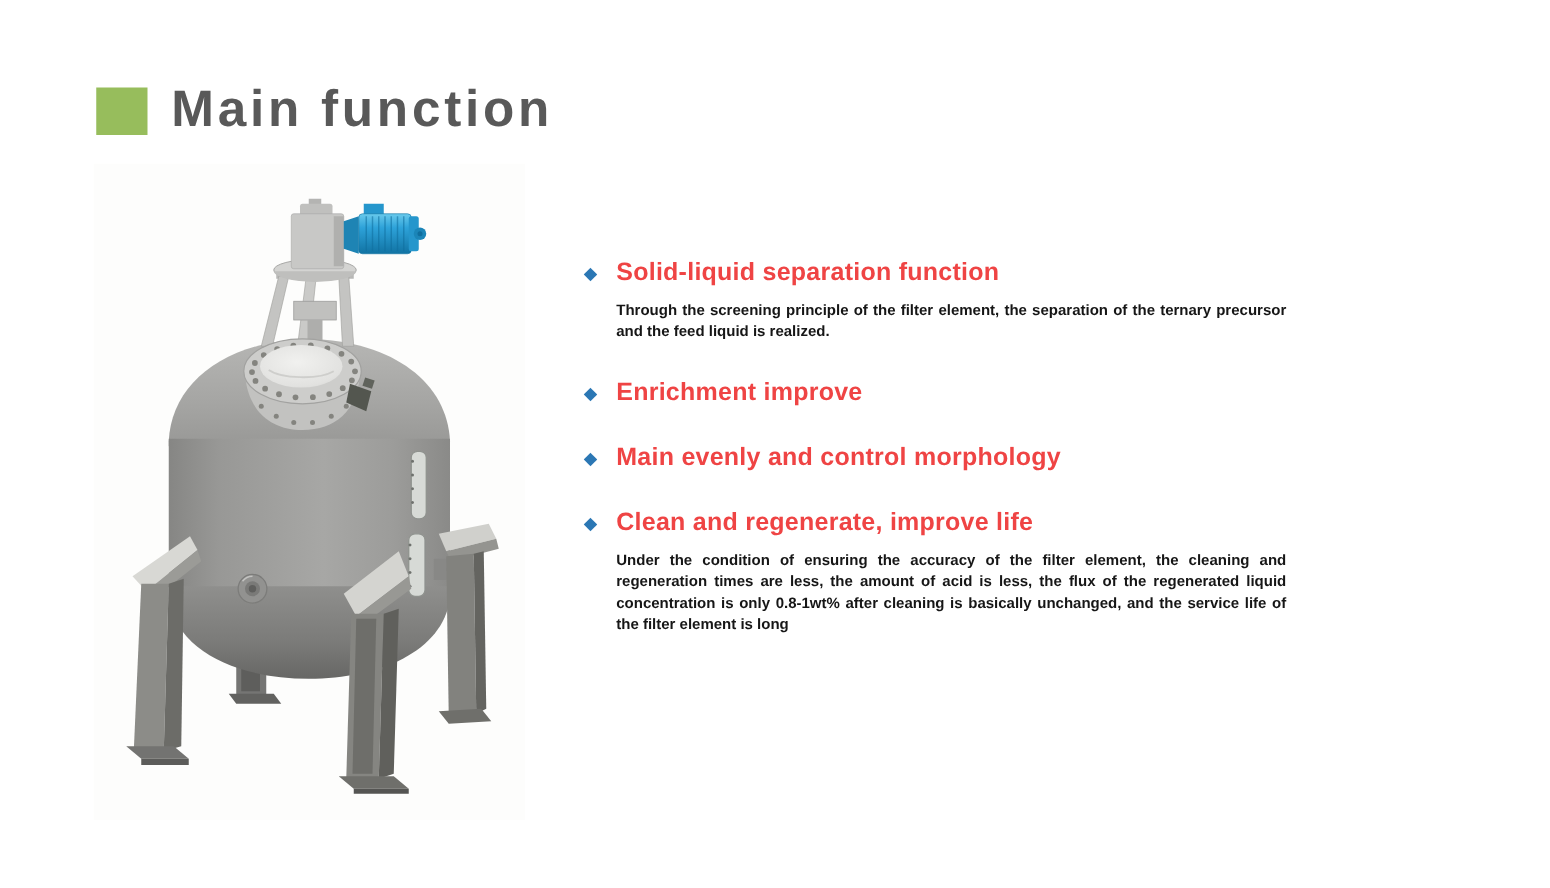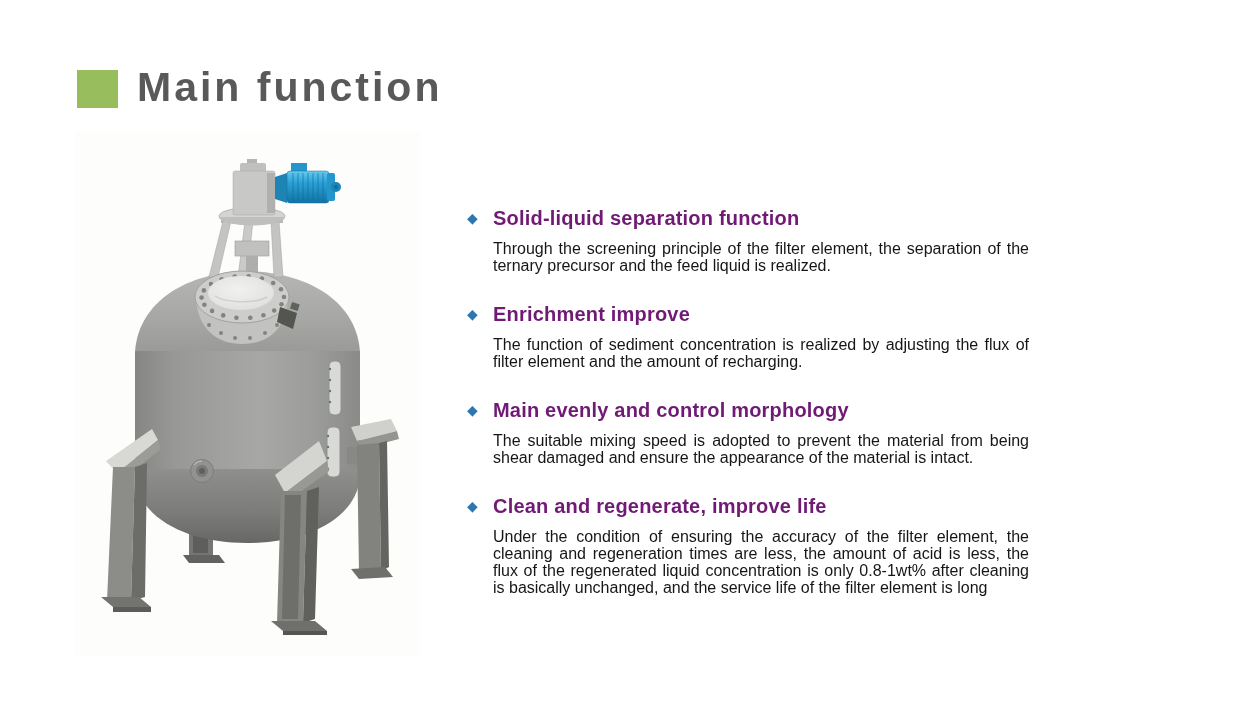--- a/index.html
+++ b/index.html
@@ -33,27 +33,27 @@
     flex: 0 0 26px;
     font-size: 14px;
     line-height: 24px;
     color: #2b77b4;
   }
   .feature-title {
     font-size: 20px;
     font-weight: 700;
     line-height: 24px;
     letter-spacing: 0.2px;
-    color: #701a75;
+    color: #ef4444;
   }
   .feature-body {
     margin: 10px 0 0 26px;
     width: 536px;
-    font-size: 16px;
-    font-weight: 400;
+    font-size: 12px;
+    font-weight: 700;
     line-height: 17px;
     color: #161616;
     text-align: justify;
   }
 </style>
 </head>
 <body>
 
 <div class="page">
 
@@ -249,29 +249,27 @@
         <span class="feature-title">Solid-liquid separation function</span>
       </div>
       <div class="feature-body">Through the screening principle of the filter element, the separation of the ternary precursor and the feed liquid is realized.</div>
     </div>
 
     <div class="feature">
       <div class="feature-head">
         <span class="diamond">◆</span>
         <span class="feature-title">Enrichment improve</span>
       </div>
-      <div class="feature-body">The function of sediment concentration is realized by adjusting the flux of filter element and the amount of recharging.</div>
     </div>
 
     <div class="feature">
       <div class="feature-head">
         <span class="diamond">◆</span>
         <span class="feature-title">Main evenly and control morphology</span>
       </div>
-      <div class="feature-body">The suitable mixing speed is adopted to prevent the material from being shear damaged and ensure the appearance of the material is intact.</div>
     </div>
 
     <div class="feature">
       <div class="feature-head">
         <span class="diamond">◆</span>
         <span class="feature-title">Clean and regenerate, improve life</span>
       </div>
       <div class="feature-body">Under the condition of ensuring the accuracy of the filter element, the cleaning and regeneration times are less, the amount of acid is less, the flux of the regenerated liquid concentration is only 0.8-1wt% after cleaning is basically unchanged, and the service life of the filter element is long</div>
     </div>
 

